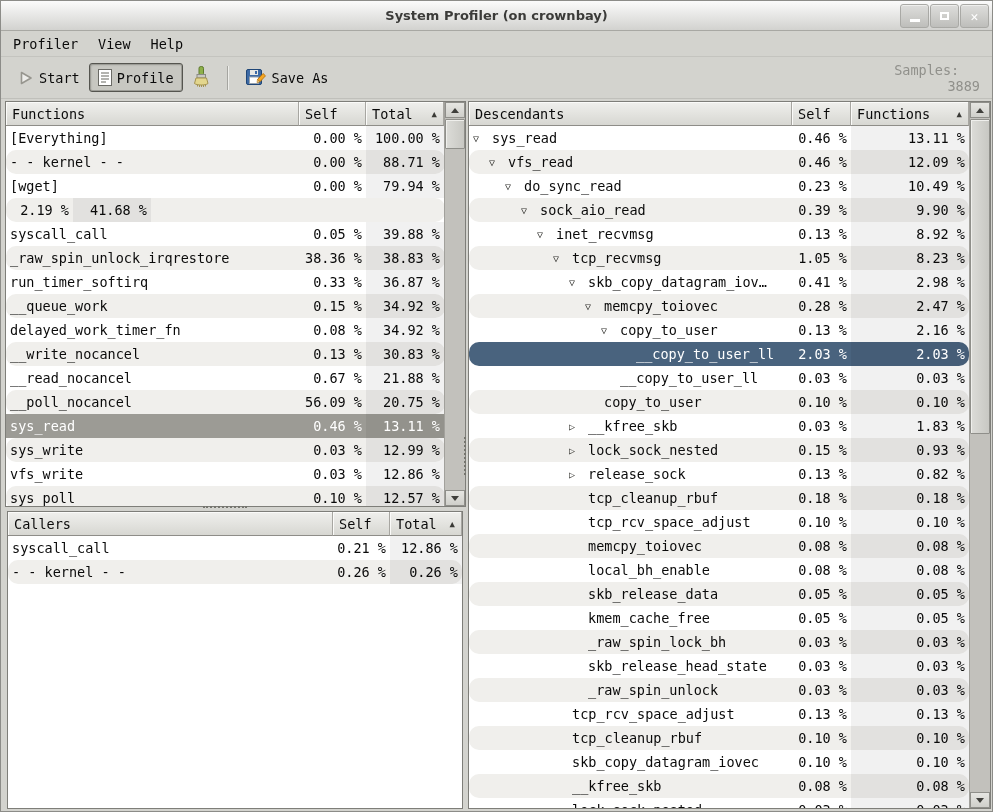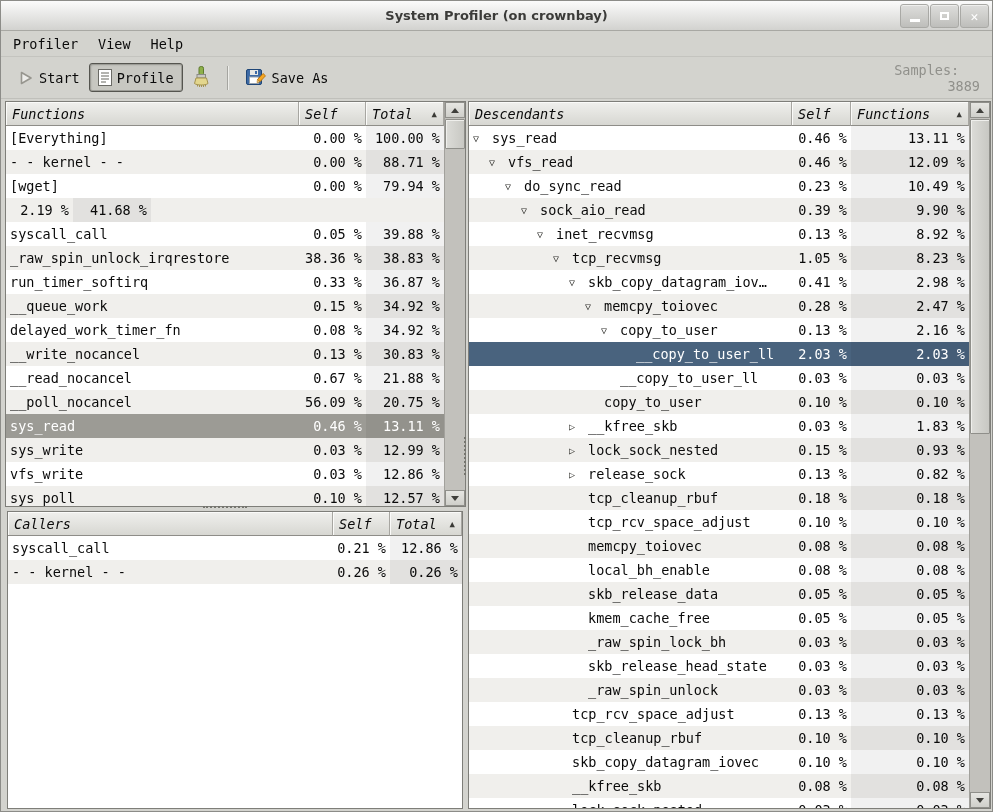--- a/index.html
+++ b/index.html
@@ -34,28 +34,28 @@
   .tsep{width:2px;height:24px;margin:0 8px;border-left:1px solid #a5a5a0;border-right:1px solid #eeeeea;}
   .samples{margin-left:auto;color:#90908b;display:flex;align-items:center;padding-right:4px;flex-direction:column;}
   .samples .val{margin-left:74px;}
   .icon{display:inline-flex;align-items:center;justify-content:center;}
   
   .main{position:absolute;top:98px;left:0;right:0;bottom:0;background:#d3d3ce;}
   .panel{position:absolute;background:#fff;border:1px solid #7e7e79;overflow:hidden;}
   #functions-panel{left:4px;top:2px;width:461px;height:406px;}
   #callers-panel{left:6px;top:412px;width:456px;bottom:2px;}
   #descendants-panel{left:467px;top:2px;width:523px;bottom:2px;}
-  .thead{position:absolute;top:0;left:0;display:flex;height:24px;z-index:2;font-style:italic;}
+  .thead{position:absolute;top:0;left:0;display:flex;height:24px;z-index:2;}
   .th{background:linear-gradient(#f0f0ed,#d7d7d2);border-right:1px solid #a7a6a1;border-bottom:1px solid #8e8d88;
     box-shadow:inset 1px 1px 0 #fbfbf9;padding:0 6px;display:flex;align-items:center;overflow:hidden;white-space:nowrap;}
   .sort-arrow{margin-left:auto;font-size:9px;color:#3a3a36;padding-left:8px;}
   .tbody{position:absolute;top:24px;left:0;bottom:0;overflow:hidden;}
   .trow{display:flex;height:24px;align-items:stretch;}
   .trow.base{background:#ffffff;}
-  .trow.alt{background:#f0efec;}
+  .trow.alt{background:#f0efec;border-radius:10px;}
   .trow.sel-inactive{background:#9c9b95;color:#fff;}
   .trow.sel-active{background:#49637e;color:#fff;}
   .cell{display:flex;align-items:center;overflow:hidden;white-space:nowrap;}
   .cell.name{padding-left:4px;}
   .cell.num{justify-content:flex-end;padding-right:4px;}
   .cell.sorted{background:rgba(0,0,0,0.055);}
   .expander{display:inline-block;width:19px;font-size:10px;color:#2e2e2a;flex:0 0 19px;}
   
   .fn-name{width:293px;flex:0 0 293px;} .fn-self{width:67px;flex:0 0 67px;} .fn-total{width:78px;flex:0 0 78px;}
   .cl-name{width:325px;flex:0 0 325px;} .cl-self{width:57px;flex:0 0 57px;} .cl-total{width:72px;flex:1;}

